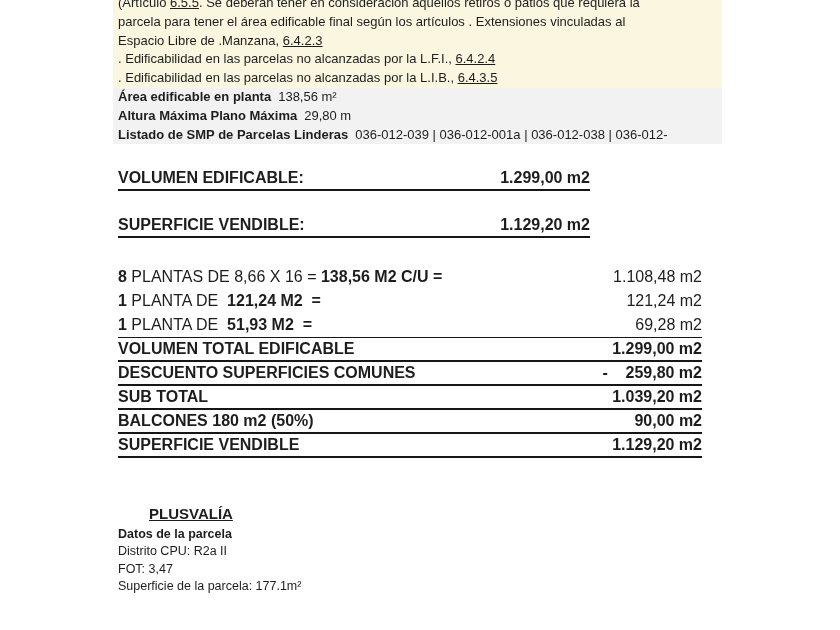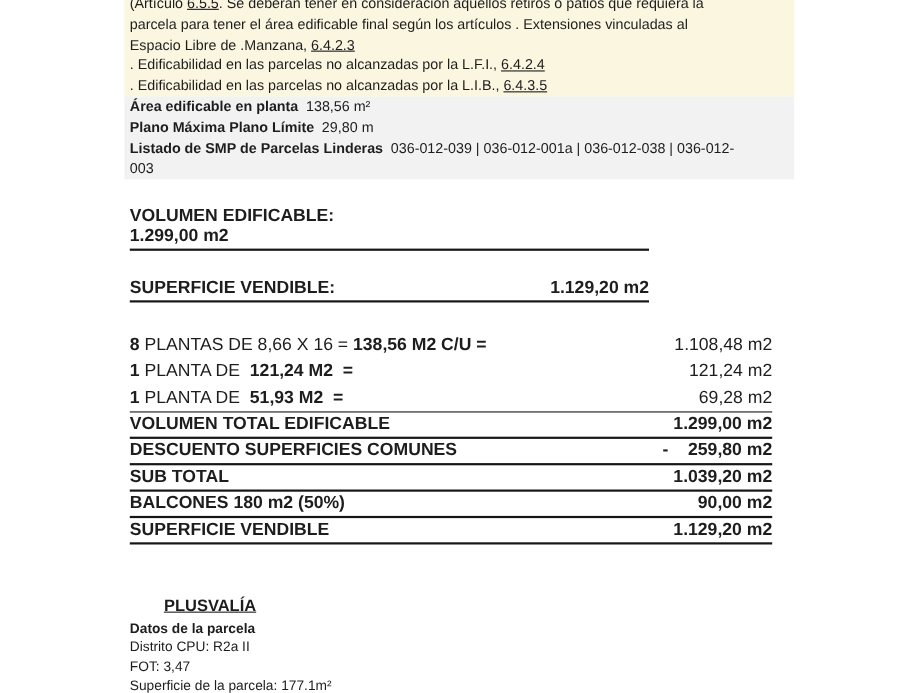--- a/index.html
+++ b/index.html
@@ -42,21 +42,21 @@
     display: flex;
     justify-content: space-between;
     align-items: baseline;
     width: 472px;
     font-size: 16px;
     font-weight: 700;
     line-height: 18px;
     padding-bottom: 2px;
     border-bottom: 2px solid #161616;
   }
-  .summary-row.first { margin-top: 25px; flex-direction: column; }
+  .summary-row.first { margin-top: 25px; }
   .summary-row.second { margin-top: 25px; }
   
   .calc-table { margin-top: 28px; width: 584px; }
   .trow {
     display: flex;
     justify-content: space-between;
     align-items: baseline;
     height: 24px;
     line-height: 21.5px;
     font-size: 16px;
@@ -97,23 +97,22 @@
   <div class="block note-block">
     <div class="bline"><span>(Artículo </span><span class="ref">6.5.5</span><span>. Se deberán tener en consideración aquellos retiros o patios que requiera la</span></div>
     <div class="bline">parcela para tener el área edificable final según los artículos . Extensiones vinculadas al</div>
     <div class="bline"><span>Espacio Libre de .Manzana, </span><span class="ref">6.4.2.3</span></div>
     <div class="bline"><span>. Edificabilidad en las parcelas no alcanzadas por la L.F.I., </span><span class="ref">6.4.2.4</span></div>
     <div class="bline"><span>. Edificabilidad en las parcelas no alcanzadas por la L.I.B., </span><span class="ref">6.4.3.5</span></div>
   </div>
 
   <div class="block spec-block">
     <div class="bline"><span class="lbl">Área edificable en planta</span><span class="val-sm">138,56 m²</span></div>
-    <div class="bline"><span class="lbl">Plano Máxima Plano Límite</span><span class="val-sm">29,80 m</span></div>
+    <div class="bline"><span class="lbl">Altura Máxima Plano Máxima</span><span class="val-sm">29,80 m</span></div>
     <div class="bline"><span class="lbl">Listado de SMP de Parcelas Linderas</span><span class="val-sm">036-012-039 | 036-012-001a | 036-012-038 | 036-012-</span></div>
-    <div class="bline">003</div>
   </div>
 
   <div class="summary-row first">
     <span>VOLUMEN EDIFICABLE:</span>
     <span>1.299,00 m2</span>
   </div>
   <div class="summary-row second">
     <span>SUPERFICIE VENDIBLE:</span>
     <span>1.129,20 m2</span>
   </div>

